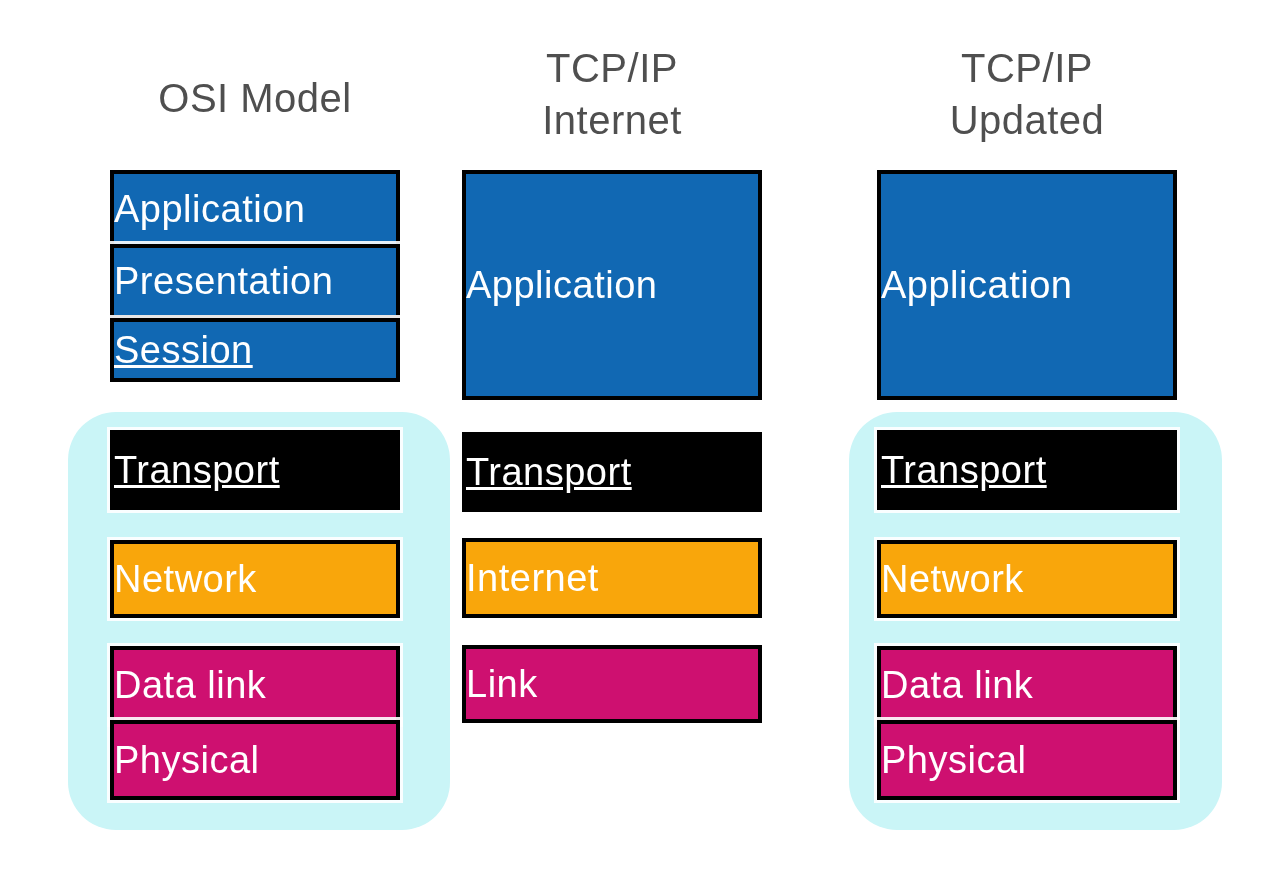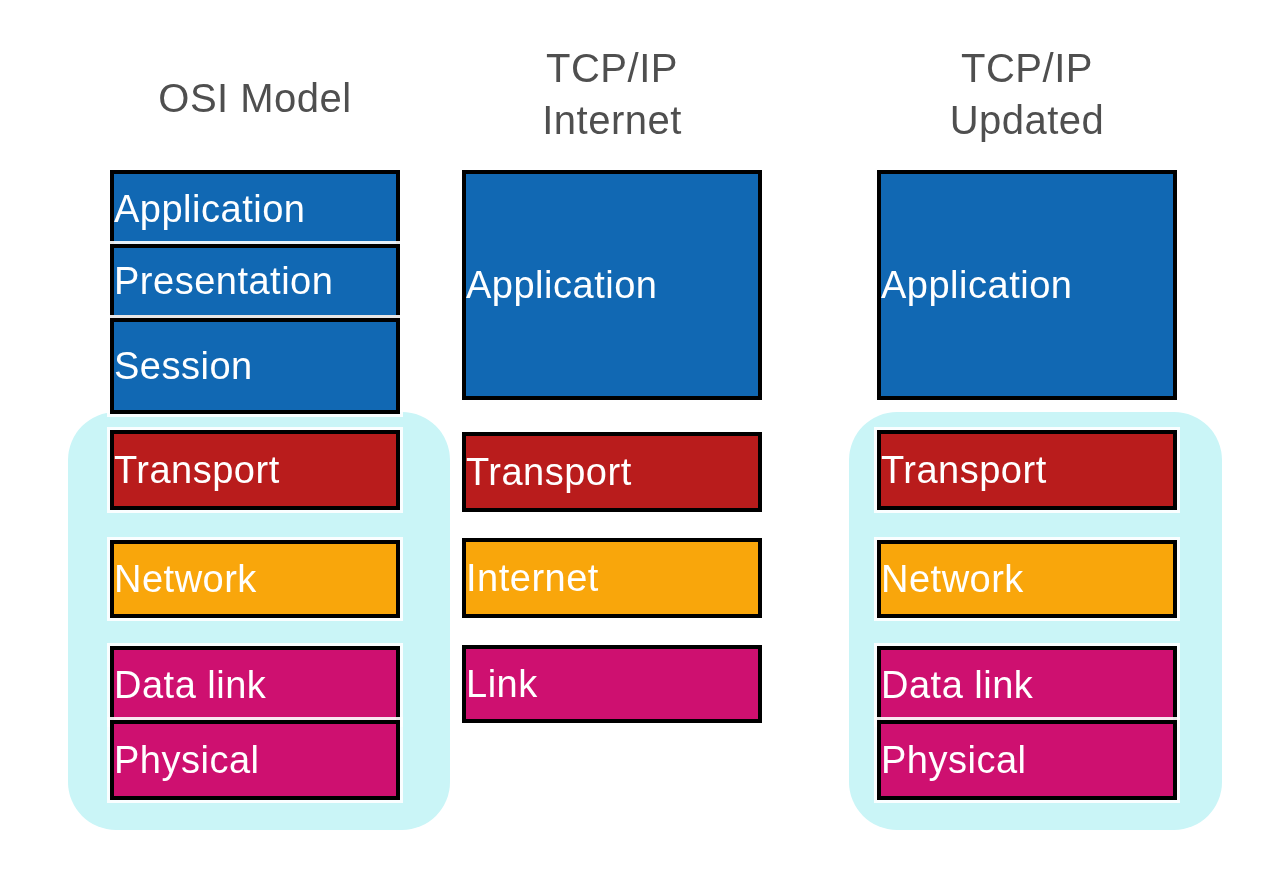--- a/index.html
+++ b/index.html
@@ -29,42 +29,42 @@
     border:4px solid #000000;
     display:flex;
     align-items:center;
     justify-content:flex-start;
     color:#ffffff;
     font-size:38px;
     letter-spacing:0.5px;
     box-shadow:0 0 0 3px rgba(255,255,255,0.9);
   }
   .c-blue{background:#1168b3;}
-  .c-red{background:#b91c1c;}
+  .c-red{background:#000000;text-decoration:underline;}
   .c-orange{background:#f9a60b;}
   .c-magenta{background:#ce1070;}
 </style>
 </head>
 <body>
 
 <div class="canvas">
 
   <div class="col-title" style="left:110px;top:72px;width:290px;">
     <div>OSI Model</div>
   </div>
 
   <div class="group-bg" style="left:68px;top:412px;width:382px;height:418px;"></div>
 
   <div class="layer c-blue" style="left:110px;top:170px;width:290px;height:78px;">
     <span>Application</span>
   </div>
   <div class="layer c-blue" style="left:110px;top:244px;width:290px;height:75px;">
     <span>Presentation</span>
   </div>
-  <div class="layer c-blue" style="left:110px;top:318px;width:290px;height:96px;">
+  <div class="layer c-blue" style="left:110px;top:318px;width:290px;height:64px;text-decoration:underline;">
     <span>Session</span>
   </div>
 
   <div class="layer c-red" style="left:110px;top:430px;width:290px;height:80px;">
     <span>Transport</span>
   </div>
   <div class="layer c-orange" style="left:110px;top:540px;width:290px;height:78px;">
     <span>Network</span>
   </div>
   <div class="layer c-magenta" style="left:110px;top:646px;width:290px;height:78px;">

